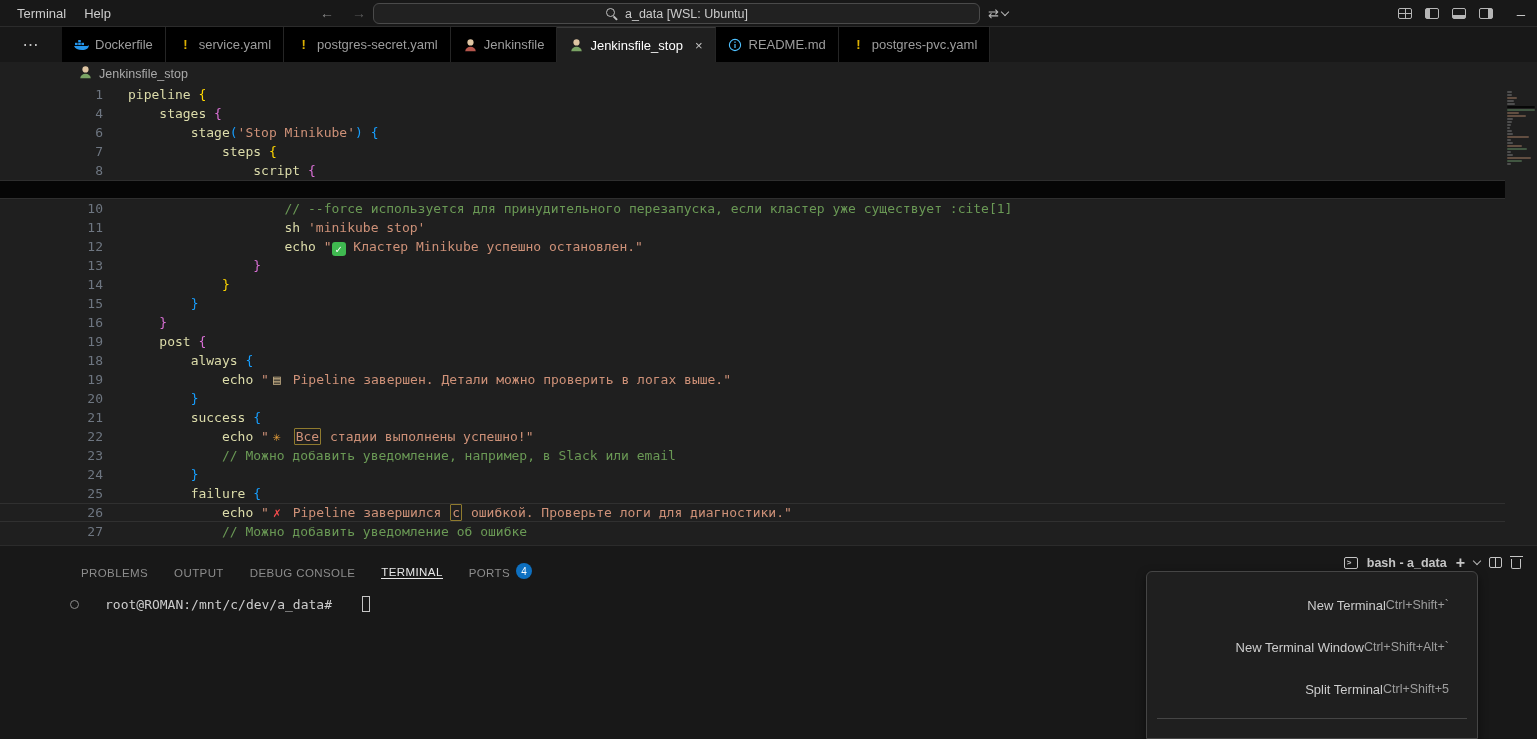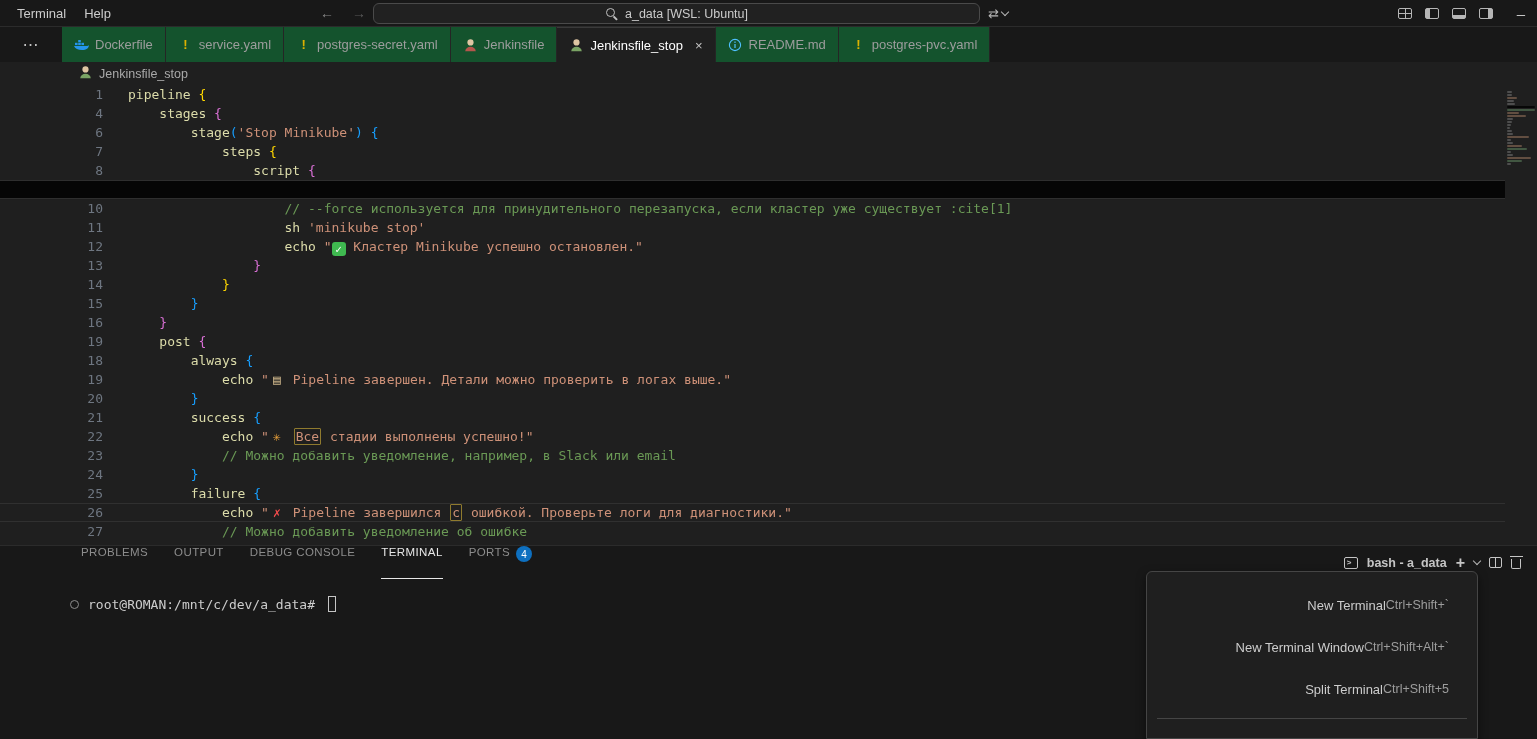--- a/index.html
+++ b/index.html
@@ -40,21 +40,21 @@
                linear-gradient(#b6b6b6,#b6b6b6) 0 4px/100% 1px no-repeat; }
   .win-min { position:absolute; right:12px; color:#c5c5c5; }
   .win-min::before { content:"–"; font-size:15px; }
 
   
   .tabbar { height:35px; background:#181818; display:flex; align-items:stretch; }
   .rail { width:62px; display:flex; align-items:center; justify-content:center; color:#c5c5c5; }
   .rail::before { content:"⋯"; font-size:16px; letter-spacing:1px; }
   #tabs { display:flex; }
   .tab { display:flex; align-items:center; gap:6px; padding:0 12px;
-    border-right:1px solid #252525; color:#9d9d9d; background:#14532d; font-size:13px; }
+    border-right:1px solid #252525; color:#9d9d9d; background:#000000; font-size:13px; }
   .tab.active { background:#1f1f1f; color:#ffffff; border-top:1px solid #3a3a3a; }
   .tab-close { margin-left:6px; color:#c5c5c5; font-size:13px; }
   .fic { display:inline-flex; width:15px; height:15px; align-items:center; justify-content:center; flex:none; }
   .fic-yaml { color:#ddb100; font-weight:bold; font-size:13px; }
 
   
   .breadcrumb { height:23px; background:#1f1f1f; display:flex; align-items:center;
     padding-left:78px; gap:6px; color:#a9a9a9; font-size:12.5px; }
 
   
@@ -85,36 +85,36 @@
   
   .minimap { position:absolute; right:0; top:85px; width:32px; height:460px;
     background:#1f1f1f; padding:6px 2px 0 2px; }
   .mm-bar { height:2px; margin-bottom:1px; border-radius:1px; opacity:.75; }
 
   
   .panel { position:absolute; top:545px; left:0; width:1537px; height:194px;
     background:#181818; border-top:1px solid #2b2b2b; }
   .panel-header { height:33px; display:flex; align-items:stretch; padding-left:81px; position:relative; }
   #panel-tabs { display:flex; gap:26px; }
-  .panel-tab { display:flex; align-items:flex-start; gap:6px; color:#8c8c8c;
+  .panel-tab { display:flex; align-items:flex-end; gap:6px; color:#8c8c8c;
     font-size:11.5px; letter-spacing:.4px; }
   .panel-tab.active { color:#e7e7e7; border-bottom:1px solid #e7e7e7; }
   .badge { background:#0e70c0; color:#ffffff; min-width:16px; height:16px; border-radius:50%;
     display:flex; align-items:center; justify-content:center; font-size:10px; letter-spacing:0; }
   .panel-toolbar { position:absolute; right:16px; top:0; height:33px;
     display:flex; align-items:center; gap:9px; color:#c5c5c5; font-size:12.5px;font-weight:bold; }
   .ic-term { width:14px; height:12px; border:1px solid #c5c5c5; border-radius:2px; position:relative; }
   .ic-term::before { content:">"; position:absolute; left:2px; top:-1px; font-size:8px; line-height:12px; }
   .plus::before { content:"+"; font-size:16px; }
   .ic-split { width:13px; height:11px; border:1px solid #c5c5c5; border-radius:2px;
     background:linear-gradient(#c5c5c5,#c5c5c5) center/1px 100% no-repeat; }
   .ic-trash { width:10px; height:10px; border:1px solid #c5c5c5; border-top:none;
     border-radius:0 0 2px 2px; position:relative; margin-top:3px; }
   .ic-trash::before { content:""; position:absolute; top:-3px; left:-2.5px; right:-2.5px; height:1.2px; background:#c5c5c5; }
-  .term-line { display:flex; align-items:center; gap:9px; padding:17px 0 0 70px;
+  .term-line { display:flex; align-items:center; gap:26px; padding:17px 0 0 70px;
     font-family:"DejaVu Sans Mono", monospace; font-size:13px; color:#cccccc; }
   .cmd-circle { width:9px; height:9px; border:1px solid #8c8c8c; border-radius:50%; flex:none; }
   .cursor { width:8px; height:16px; border:1px solid #c5c5c5; margin-left:4px; }
 
   
   .ctx { position:absolute; left:1146px; top:571px; width:332px; bottom:0;
     background:#1f1f1f; border:1px solid #454545; border-radius:6px 6px 0 0;
     box-shadow:0 4px 10px rgba(0,0,0,.55); padding:4px 0; overflow:hidden; z-index:20; }
   .ctx-item { height:26px; margin:16px 4px; padding:0 24px; border-radius:4px;
     display:flex; align-items:center; justify-content:flex-end; color:#cccccc; font-size:13px; }

